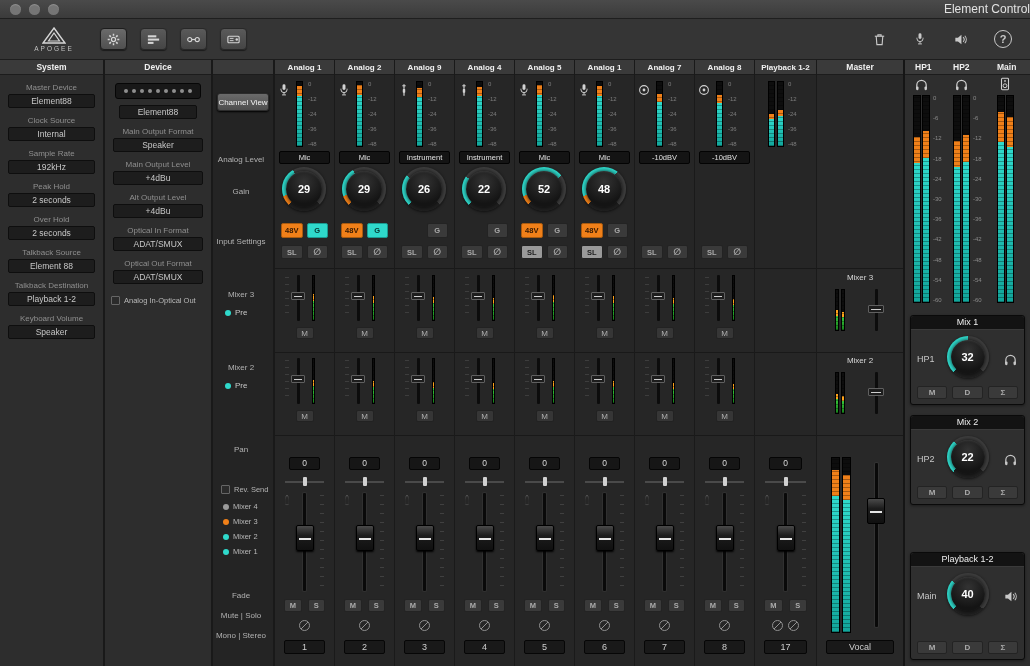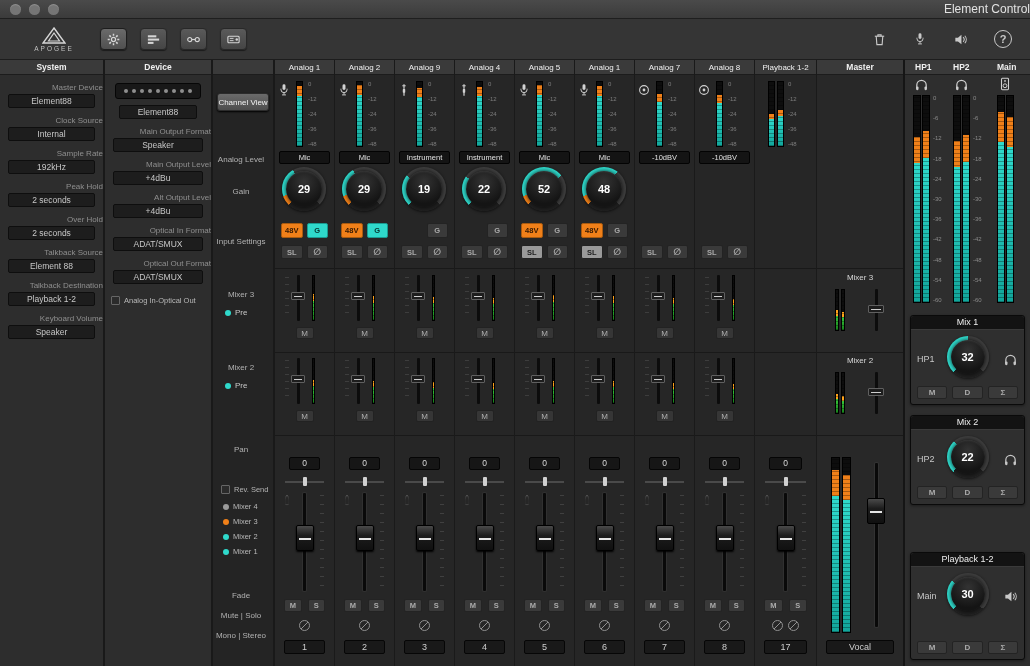--- a/index.html
+++ b/index.html
@@ -30,40 +30,40 @@
 .col-header{height:15px;line-height:15px;background:#3a3a3a;border-bottom:1px solid #1c1c1c;font-size:8.5px;font-weight:700;color:#f0f0f0;text-align:center;flex:none;position:relative;}
 .col-body{position:relative;height:591px;flex:none;}
 .col-system{width:105px;background:#2d2d2d;border-right:2px solid #191919;}
 .col-device{width:108px;background:#2d2d2d;border-right:2px solid #191919;}
 .col-views{width:62px;background:#242424;border-right:2px solid #191919;}
 .col-master{width:88px;background:#282828;border-right:2px solid #151515;}
 .col-monitor{width:125px;background:#2e2e2e;}
 
 .ready-box{margin:10px 13px 6px;height:36px;background:#262626;border:1px solid #454545;border-radius:4px;display:flex;flex-direction:column;align-items:center;justify-content:center;gap:3px;font-size:9px;color:#ddd;}
 .led-green{width:7px;height:7px;border-radius:50%;background:var(--led);box-shadow:0 0 4px var(--led);}
-.field-label{font-size:8px;color:#8f8f8f;text-align:right;margin:8px 0 2px;}
+.field-label{font-size:8px;color:#8f8f8f;text-align:center;margin:8px 0 2px;}
 .value-box{margin:0 8px;height:14px;background:#1d1d1d;border:1px solid #0e0e0e;border-radius:2px;font-size:8.5px;color:#c8c8c8;text-align:center;line-height:12px;}
 .led-strip{margin:8px 10px 6px;height:16px;background:#181818;border:1px solid #060606;border-radius:3px;display:flex;align-items:center;justify-content:center;gap:4px;}
 .ddot{width:4px;height:4px;border-radius:50%;background:#8f8f8f;}
 .device-name{margin:2px 14px 0;}
 .checkbox-row{margin:12px 6px 0;display:flex;align-items:center;gap:4px;font-size:7.5px;color:#b8b8b8;}
 .cb{width:9px;height:9px;background:#2b2b2b;border:1px solid #666;border-radius:1px;flex:none;}
 
 .vbtn{position:absolute;left:4px;right:4px;height:18px;background:linear-gradient(#6b6b6b,#4d4d4d);border:1px solid #2c2c2c;border-radius:3px;font-size:8px;color:#f2f2f2;text-align:center;line-height:17px;box-shadow:0 1px 2px #000;}
 .vlabel{position:absolute;left:0;right:4px;text-align:center;font-size:8px;color:#b2b2b2;}
 .pre-row{position:absolute;left:12px;display:flex;align-items:center;gap:4px;font-size:8px;color:#c8c8c8;}
 .dot{width:6px;height:6px;border-radius:50%;flex:none;}
 .dot.teal{background:var(--teal);}
 .revsend{position:absolute;left:8px;display:flex;align-items:center;gap:4px;font-size:7.5px;color:#b2b2b2;}
 .legend-row{position:absolute;left:10px;display:flex;align-items:center;gap:4px;font-size:7.5px;color:#b8b8b8;}
 
 .channels{display:flex;width:542px;flex:none;}
 .strip{width:60px;flex:none;background:#262626;border-right:1px solid #1a1a1a;display:flex;flex-direction:column;}
 .strip.wide{width:62px;}
-.strip-header{height:15px;line-height:15px;background:#3a3a3a;border-bottom:1px solid #1c1c1c;font-size:8px;font-weight:400;color:#f0f0f0;text-align:center;flex:none;}
+.strip-header{height:15px;line-height:15px;background:#3a3a3a;border-bottom:1px solid #1c1c1c;font-size:8px;font-weight:700;color:#f0f0f0;text-align:center;flex:none;}
 .strip-body{position:relative;flex:1;}
 .mzone{position:absolute;top:4px;left:0;right:0;height:72px;}
 .src-icon{position:absolute;left:2px;top:4px;color:#d2d2d2;}
 .mgroup{position:absolute;left:21px;top:2px;display:flex;gap:2px;}
 .mgroup.noicon{left:13px;}
 .mscale{position:absolute;left:33px;top:2px;height:66px;width:22px;display:flex;flex-direction:column;justify-content:space-between;font-size:6px;color:#7d7d7d;line-height:1;}
 .meter{position:relative;background:#0d0d0d;border:1px solid #000;overflow:hidden;}
 .meter-fill{position:absolute;left:0;right:0;bottom:0;background:linear-gradient(to top,#12a69b 0,var(--teal) 84%,var(--orange) 84%);}
 .meter.green .meter-fill{background:linear-gradient(to top,#157f19 0,var(--mgreen) 72%,#ffa21a 72%);}
 .meter::after{content:"";position:absolute;inset:0;background:repeating-linear-gradient(to top,rgba(0,0,0,.3) 0 1px,transparent 1px 4px);pointer-events:none;}
@@ -491,21 +491,21 @@
                 <span>0</span>
                 <span>-12</span>
                 <span>-24</span>
                 <span>-36</span>
                 <span>-48</span>
               </div>
             </div>
             <div class="type-box">Instrument</div>
             <div class="knob gain" style="height: 44px; width: 44px; background: conic-gradient(from 225deg, rgb(47, 217, 203) 0deg, rgb(47, 217, 203) 82.8deg, rgb(62, 62, 62) 82.8deg, rgb(62, 62, 62) 270deg, rgb(31, 31, 31) 270deg, rgb(31, 31, 31) 360deg);">
               <div class="knob-face">
-                <span class="knob-value">19</span>
+                <span class="knob-value">26</span>
               </div>
             </div>
             <div class="btnrow row48">
               <div class="sbtn ghost"></div>
               <div class="sbtn gbtn">G</div>
             </div>
             <div class="btnrow rowsl">
               <div class="sbtn slbtn">SL</div>
               <div class="sbtn phase">∅</div>
             </div>
@@ -1126,21 +1126,21 @@
               <div class="sbtn">M</div>
               <div class="sbtn">D</div>
               <div class="sbtn">Σ</div>
             </div>
           </div>
           <div class="mix-box" style="top: 477px; height: 108px;">
             <div class="mix-title">Playback 1-2</div>
             <div class="mix-src">Main</div>
             <div class="knob mix-knob" style="height: 42px; width: 42px; background: conic-gradient(from 225deg, rgb(47, 217, 203) 0deg, rgb(47, 217, 203) 84.375deg, rgb(62, 62, 62) 84.375deg, rgb(62, 62, 62) 270deg, rgb(31, 31, 31) 270deg, rgb(31, 31, 31) 360deg);">
               <div class="knob-face">
-                <span class="knob-value">30</span>
+                <span class="knob-value">40</span>
               </div>
             </div>
             <span class="mix-icon">
               <svg viewBox="0 0 16 16" width="15" height="15">
                 <path d="M2.5 6h2.8L9 3v10L5.3 10H2.5z" fill="currentColor"></path>
                 <path d="M10.8 5.5a3.6 3.6 0 0 1 0 5M12.6 4a6 6 0 0 1 0 8" fill="none" stroke="currentColor" stroke-width="1.1"></path>
               </svg>
             </span>
             <div class="mix-btns">
               <div class="sbtn">M</div>

